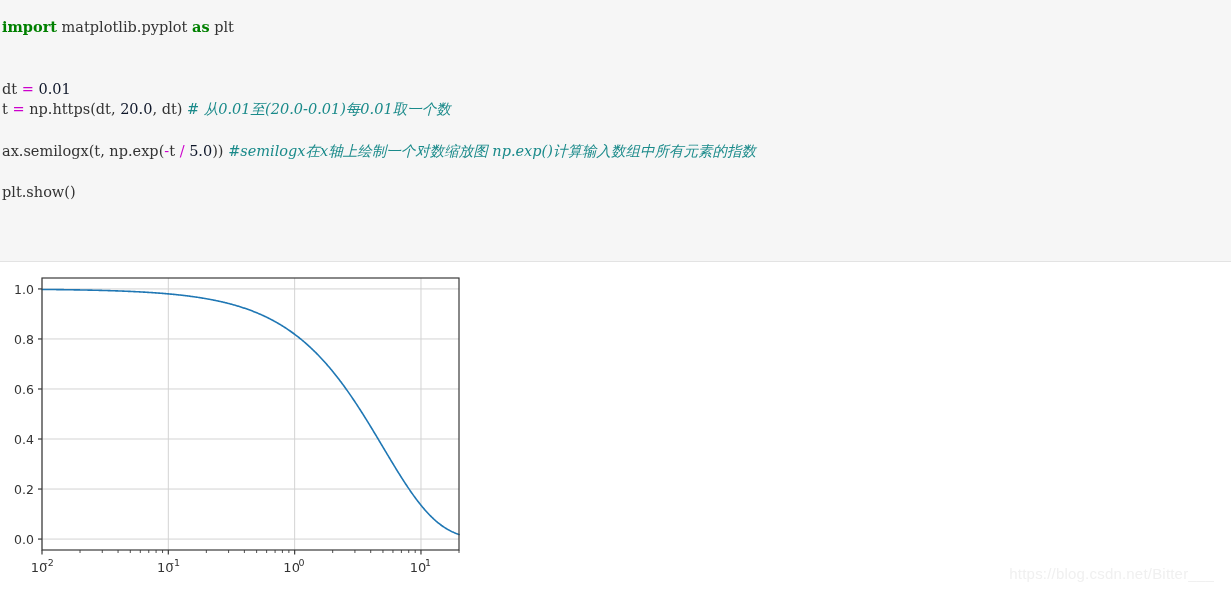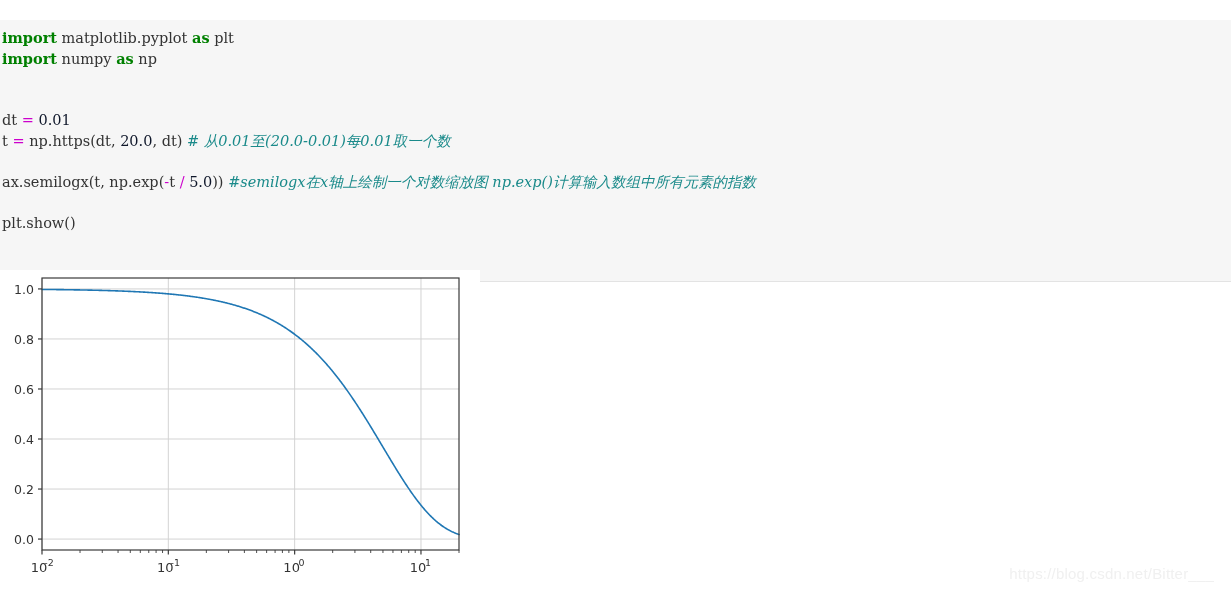--- a/index.html
+++ b/index.html
@@ -19,22 +19,21 @@
   
   #code-block {
     position: absolute;
     left: 0;
     top: 0;
     width: 1231px;
     height: 262px;
     background: #f6f6f6;
     border-bottom: 1px solid #e3e3e3;
     box-sizing: border-box;
-    padding: 8px 0 0 2px;
-    margin-top: 20px;
+    padding: 17px 0 0 2px;
   }
   .code-line {
     font-family: "DejaVu Serif", "Liberation Serif", serif;
     font-size: 14.5px;
     line-height: 20.6px;
     white-space: pre;
     color: #333333;
     height: 20.6px;
   }
 
@@ -65,21 +64,20 @@
     color: #f0f0f0;
     letter-spacing: 0.2px;
     user-select: none;
   }
 </style>
 </head>
 <body>
 
 <div id="code-block" style="background: rgb(246, 246, 246);">
     <div class="code-line"><span class="tok-kw">import</span><span class="tok-plain"> matplotlib.pyplot </span><span class="tok-kw">as</span><span class="tok-plain"> plt</span></div>
-    <div class="code-line"><span class="tok-kw">import</span><span class="tok-plain"> numpy </span><span class="tok-kw">as</span><span class="tok-plain"> np</span></div>
     <div class="code-line"><span class="tok-plain"> </span></div>
     <div class="code-line"><span class="tok-plain"> </span></div>
     <div class="code-line"><span class="tok-plain">dt </span><span class="tok-op">=</span><span class="tok-plain"> </span><span class="tok-num">0.01</span></div>
     <div class="code-line"><span class="tok-plain">t </span><span class="tok-op">=</span><span class="tok-plain"> np.https(dt, </span><span class="tok-num">20.0</span><span class="tok-plain">, dt) </span><span class="tok-comment"># 从0.01至(20.0-0.01)每0.01取一个数</span></div>
     <div class="code-line"><span class="tok-plain"> </span></div>
     <div class="code-line"><span class="tok-plain">ax.semilogx(t, np.exp(</span><span class="tok-op">-</span><span class="tok-plain">t </span><span class="tok-op">/</span><span class="tok-plain"> </span><span class="tok-num">5.0</span><span class="tok-plain">)) </span><span class="tok-comment">#semilogx在x轴上绘制一个对数缩放图 np.exp()计算输入数组中所有元素的指数</span></div>
     <div class="code-line"><span class="tok-plain"> </span></div>
     <div class="code-line"><span class="tok-plain">plt.show()</span></div>
   </div>
 

